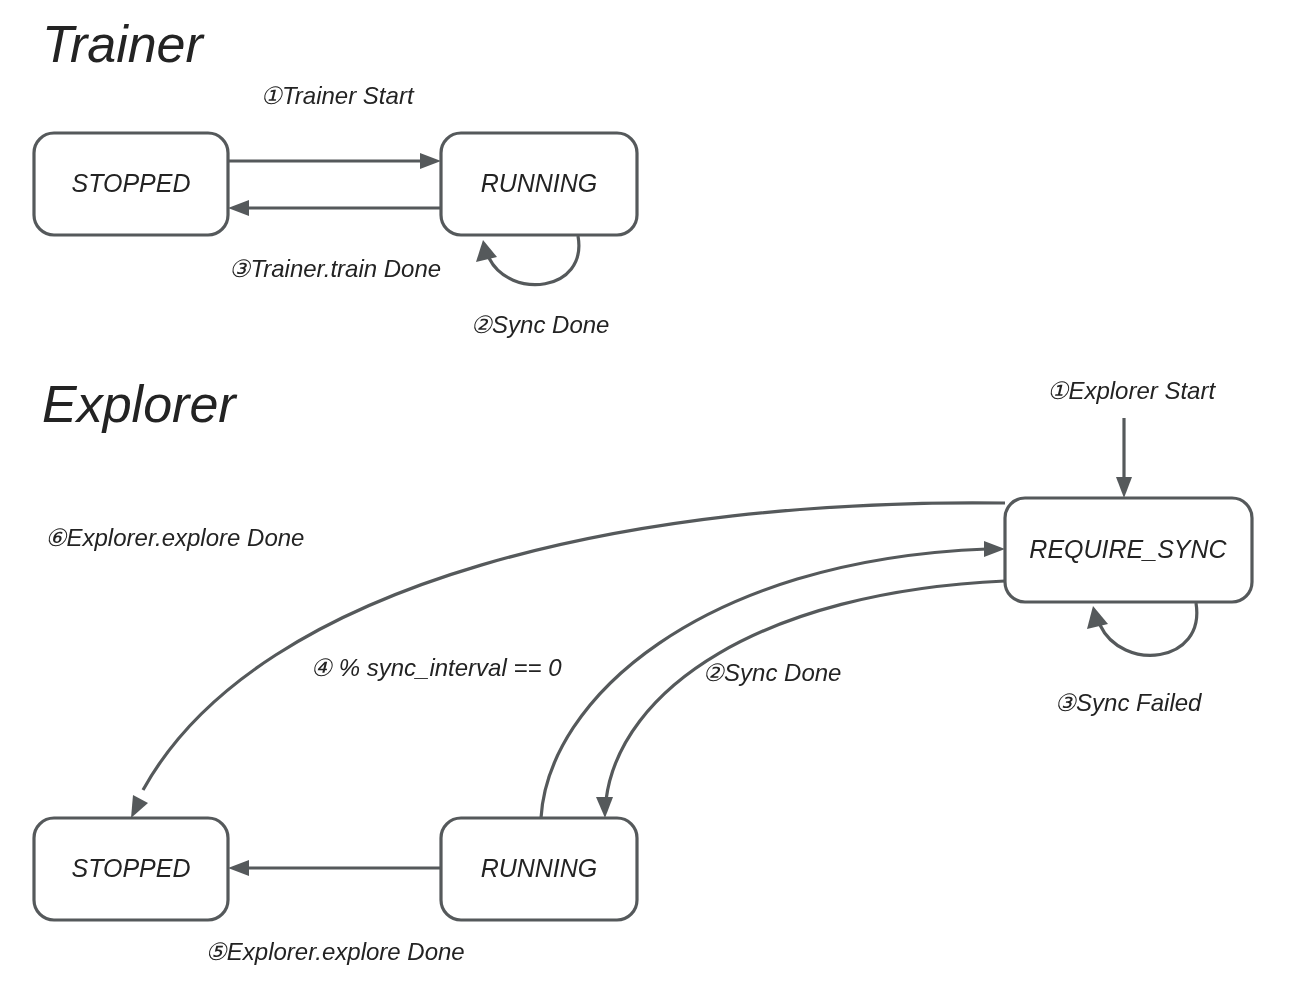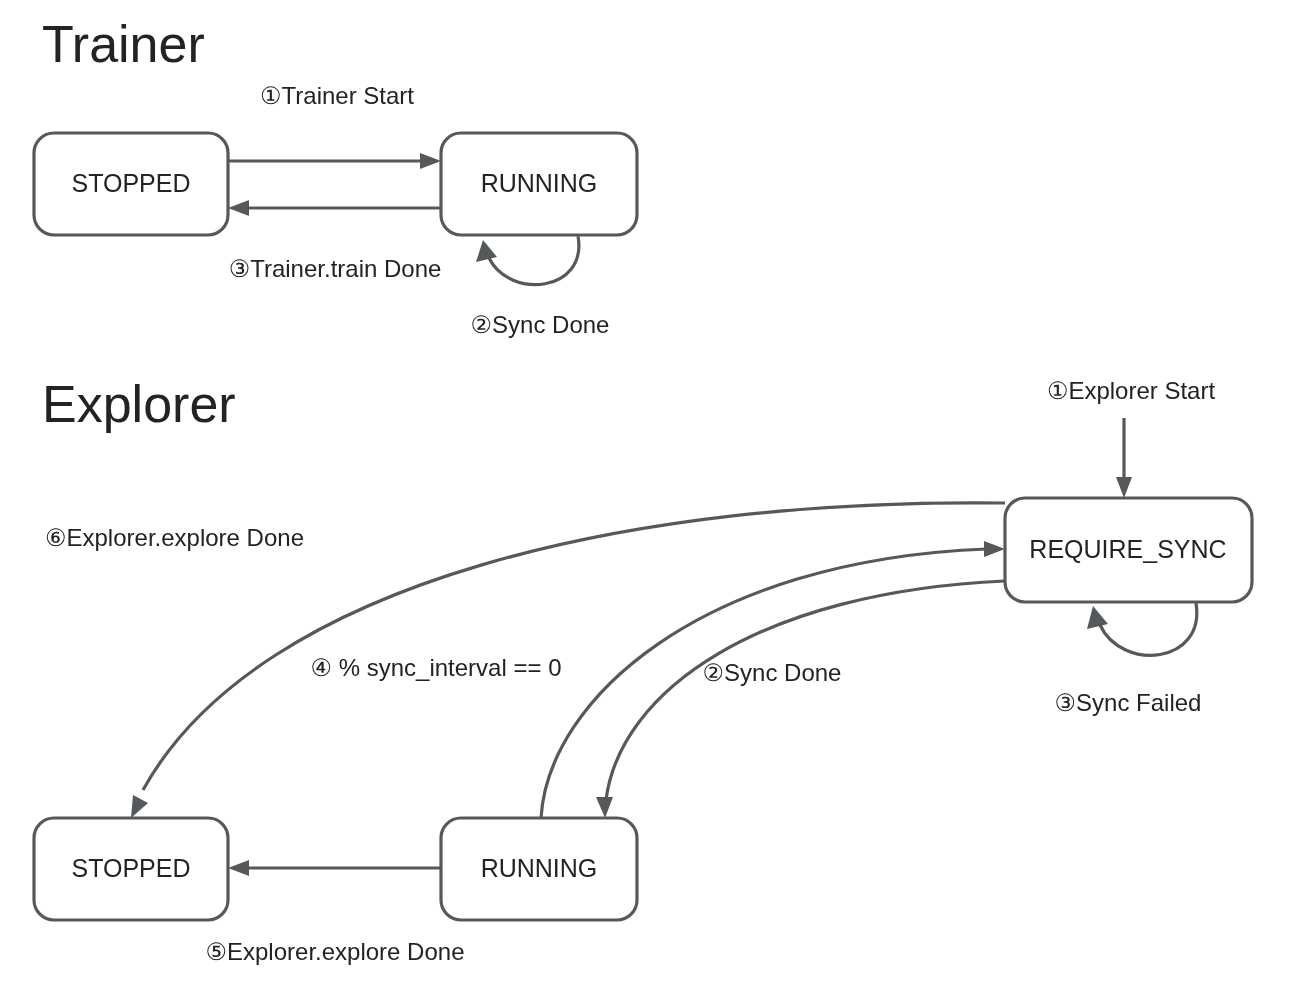--- a/index.html
+++ b/index.html
@@ -14,20 +14,21 @@
     overflow: hidden;
     font-family: "Liberation Sans", sans-serif;
     color: #232323;
   }
   #diagram-root {
     position: absolute;
     left: 0;
     top: 0;
     width: 1290px;
     height: 992px;
+    font-style: italic;
   }
   svg.diagram-canvas {
     position: absolute;
     left: 0;
     top: 0;
     width: 1290px;
     height: 992px;
     display: block;
   }
   .section-heading {

